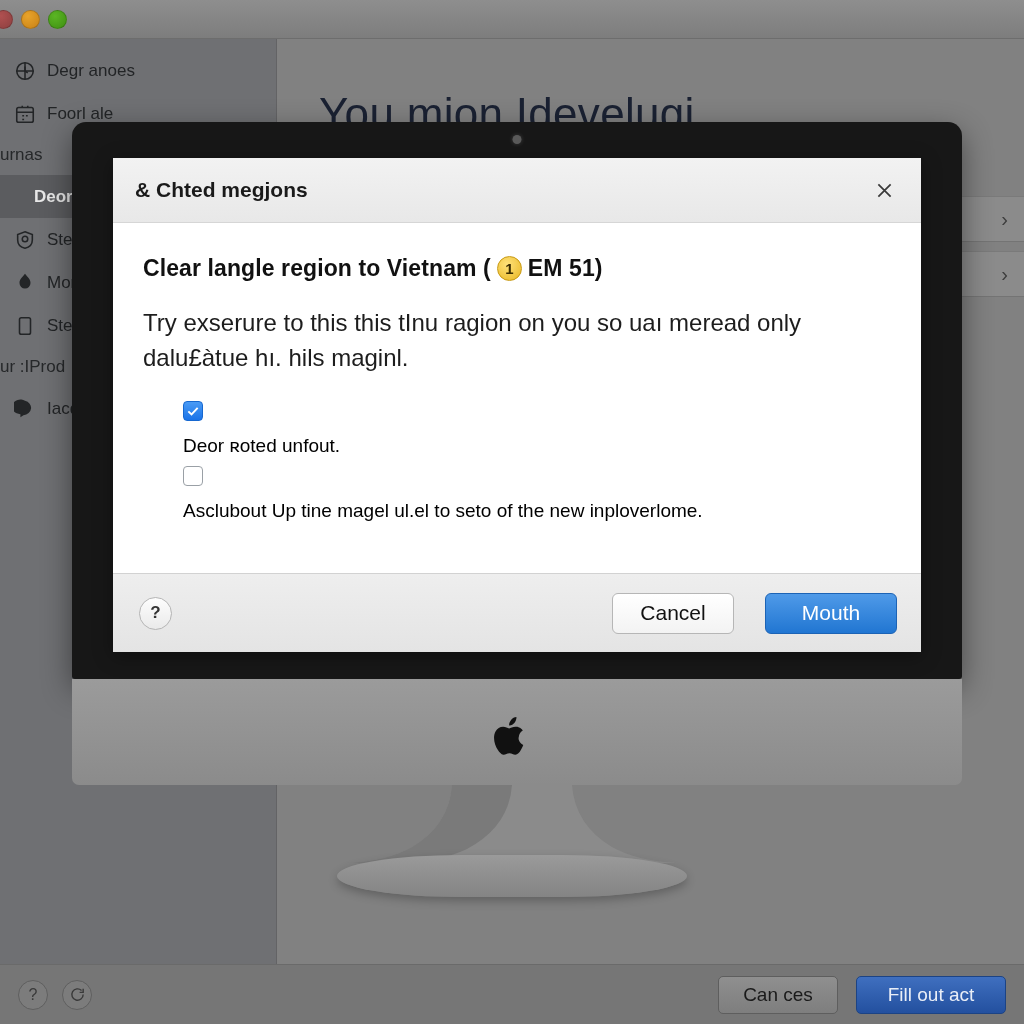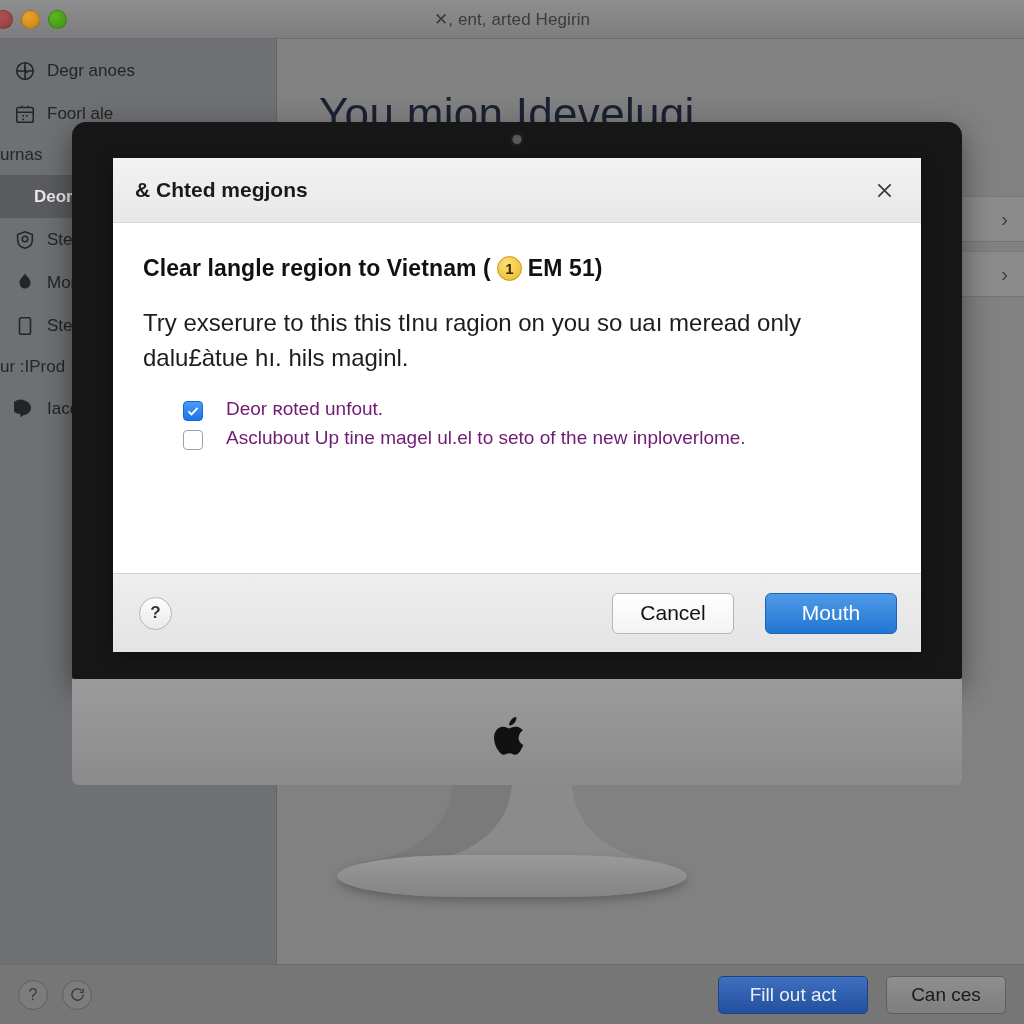--- a/index.html
+++ b/index.html
@@ -315,25 +315,26 @@
     color: #1d1d1d;
     max-width: 730px;
   }
   .dlg-checks {
     margin-top: 22px;
     padding-left: 40px;
   }
   .check-row {
     display: flex;
     align-items: flex-start;
-    gap: 23px;
+    gap: 14px;
     margin-bottom: 6px;
     font-size: 19px;
-    color: #701a75;
-    white-space: nowrap;
+    color: #000000;
+    white-space: nowrap;
+    flex-direction: column;
   }
   .cbox {
     width: 20px; height: 20px;
     border-radius: 4px;
     flex: 0 0 20px;
     margin-top: 3px;
     border: 1px solid #9aa0a6;
     background: #fff;
     display: flex;
     align-items: center;
@@ -395,21 +396,20 @@
 <div id="root">
 
   <div class="bg-window">
 
     <div class="bg-titlebar">
       <div class="traffic-lights">
         <span class="tl tl-red"></span>
         <span class="tl tl-yellow"></span>
         <span class="tl tl-green"></span>
       </div>
-      <div class="bg-title">✕, ent, arted Hegirin</div>
     </div>
 
     <div class="bg-sidebar">
       <div class="side-gap"></div>
 
       <div class="side-item">
         <span class="side-icon">
           <svg viewBox="0 0 24 24" fill="none" stroke="currentColor" stroke-width="1.7">
             <circle cx="12" cy="12" r="9"></circle>
               <path d="M12 7v5l3 2"></path>
@@ -487,22 +487,22 @@
 
     <div class="bg-bottombar">
       <div class="round-btn">?</div>
       <div class="round-btn">
         <svg viewBox="0 0 24 24" width="17" height="17" fill="none" stroke="currentColor" stroke-width="2">
           <path d="M20 12a8 8 0 1 1-2.3-5.6"></path>
             <path d="M20 4v5h-5"></path>
         </svg>
       </div>
       <div class="bb-spacer"></div>
+      <div class="bb-btn bb-cancel">Can ces</div>
       <div class="bb-btn bb-primary">Fill out act</div>
-      <div class="bb-btn bb-cancel">Can ces</div>
     </div>
   </div>
 
   <div class="imac">
     <div class="imac-camera"></div>
   </div>
 
   <div class="imac-chin"></div>
 
   <div class="apple-logo">

